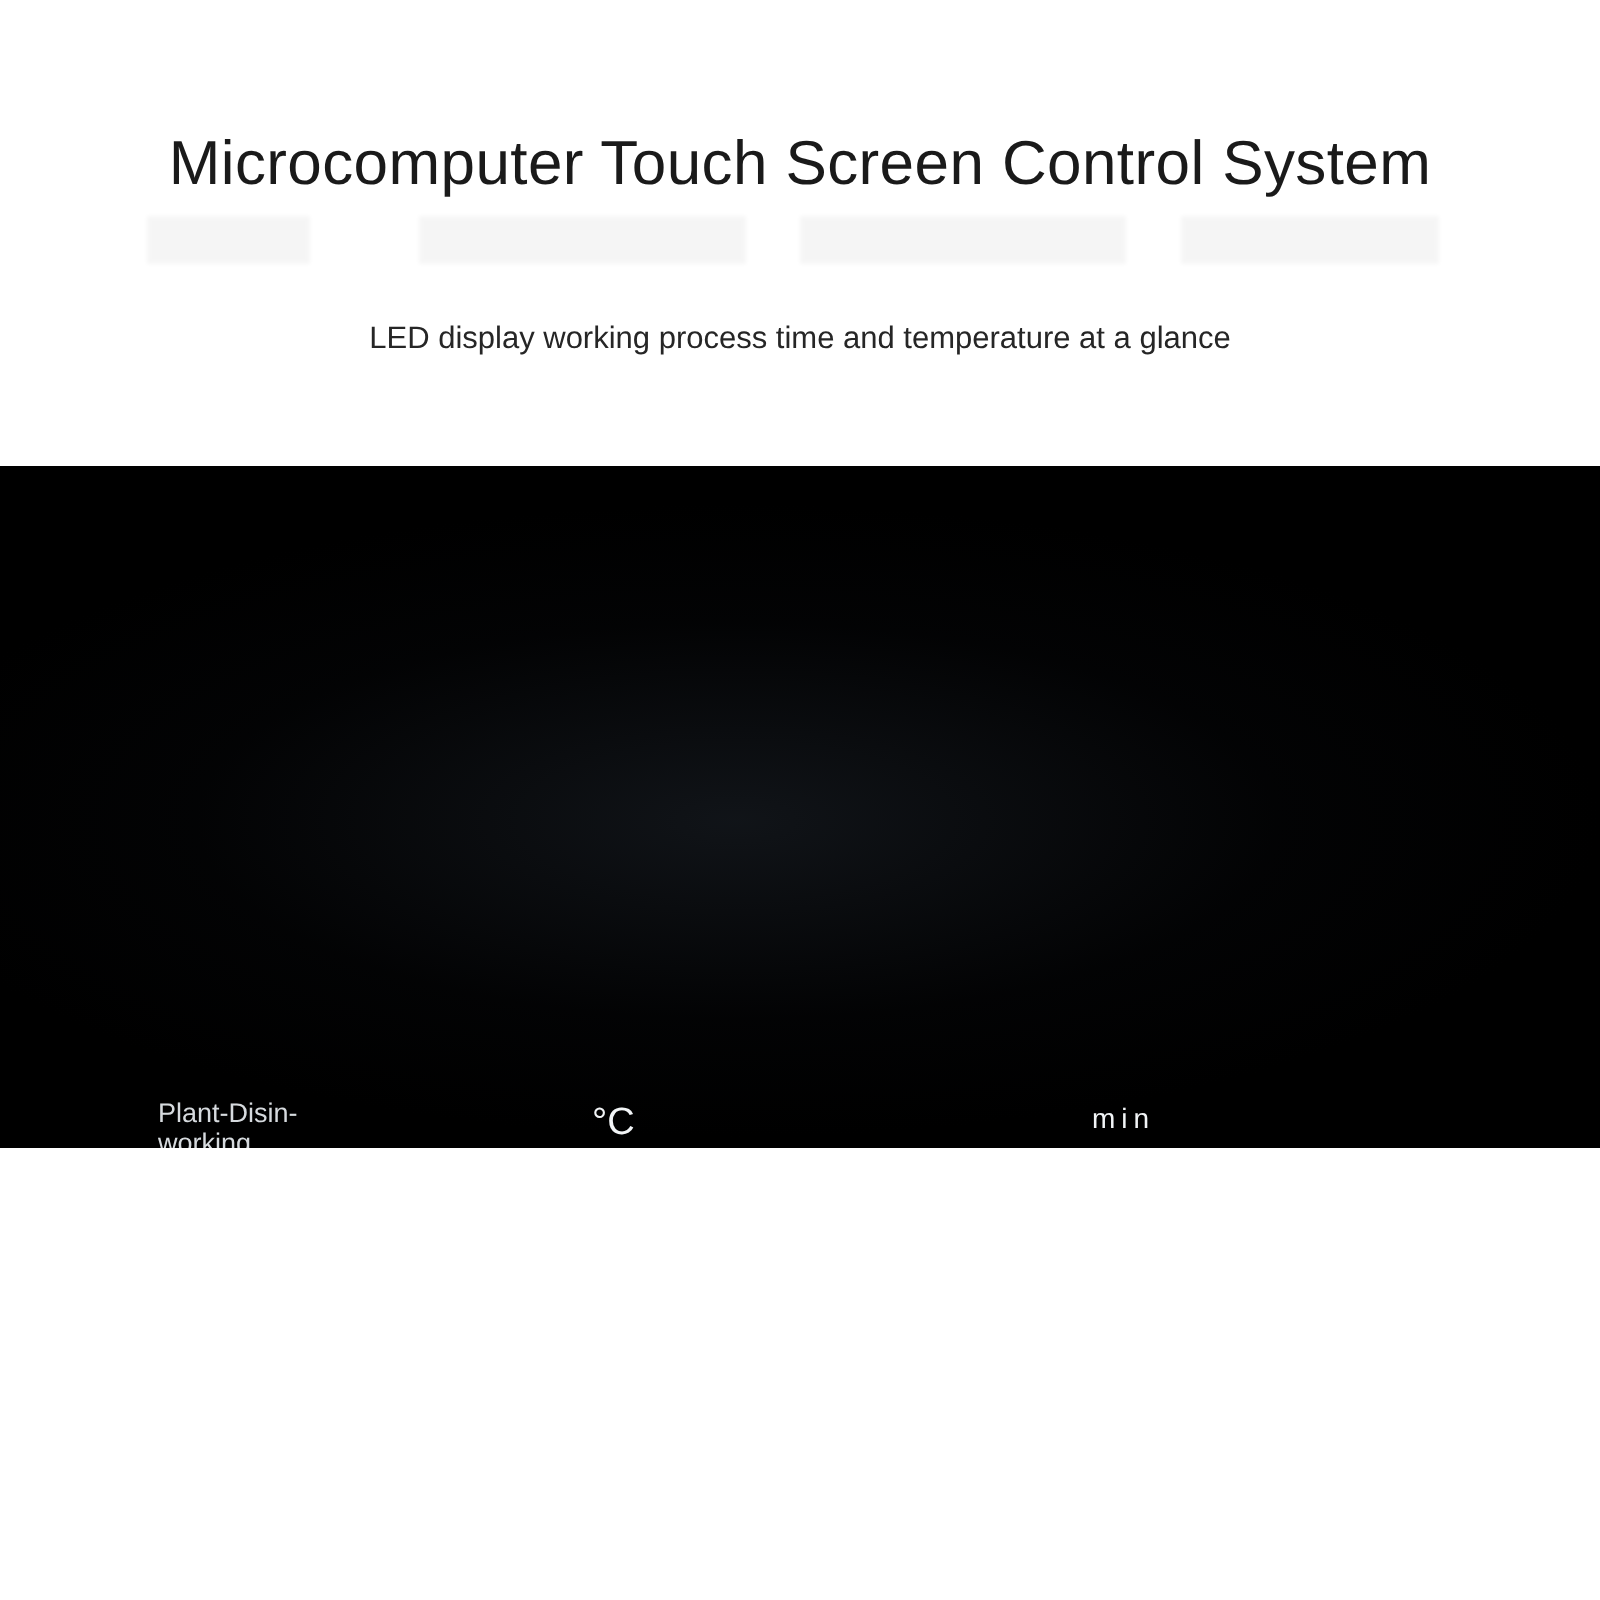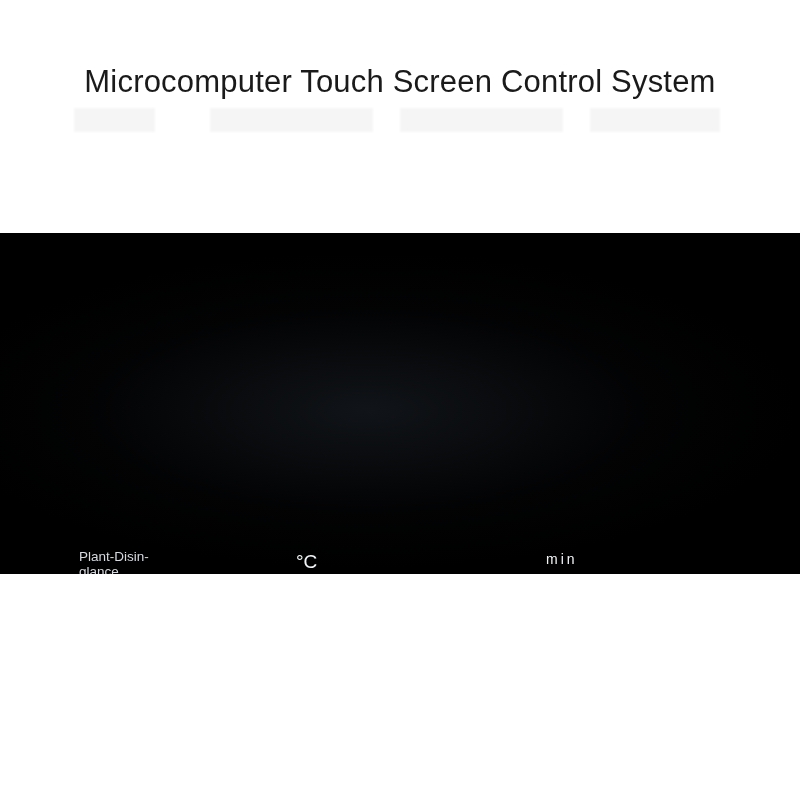--- a/index.html
+++ b/index.html
@@ -49,27 +49,28 @@
   .footer{position:absolute;left:0;top:574px;width:800px;height:226px;background:#fff;}
 </style>
 </head>
 <body>
 
 <div id="page">
 
   <div class="header">
     <div class="title">Microcomputer Touch Screen Control System</div>
     <div class="watermark"></div>
+    <div class="subtitle">LED display working process time and temperature at a glance</div>
   </div>
 
   <div class="panel">
     <div class="panel-sheen"></div>
 
     <div class="plabel" style="left:79px;top:316px;font-size:13.5px;">Plant-Disin-
-glance</div>
+working</div>
     <div class="unit" style="left:296px;top:318px;font-size:19px;">°C</div>
     <div class="unit" style="left:546px;top:318px;font-size:14px;letter-spacing:3px;">min</div>
 
   </div>
 
   <div class="footer">
     
     
   </div>
 

